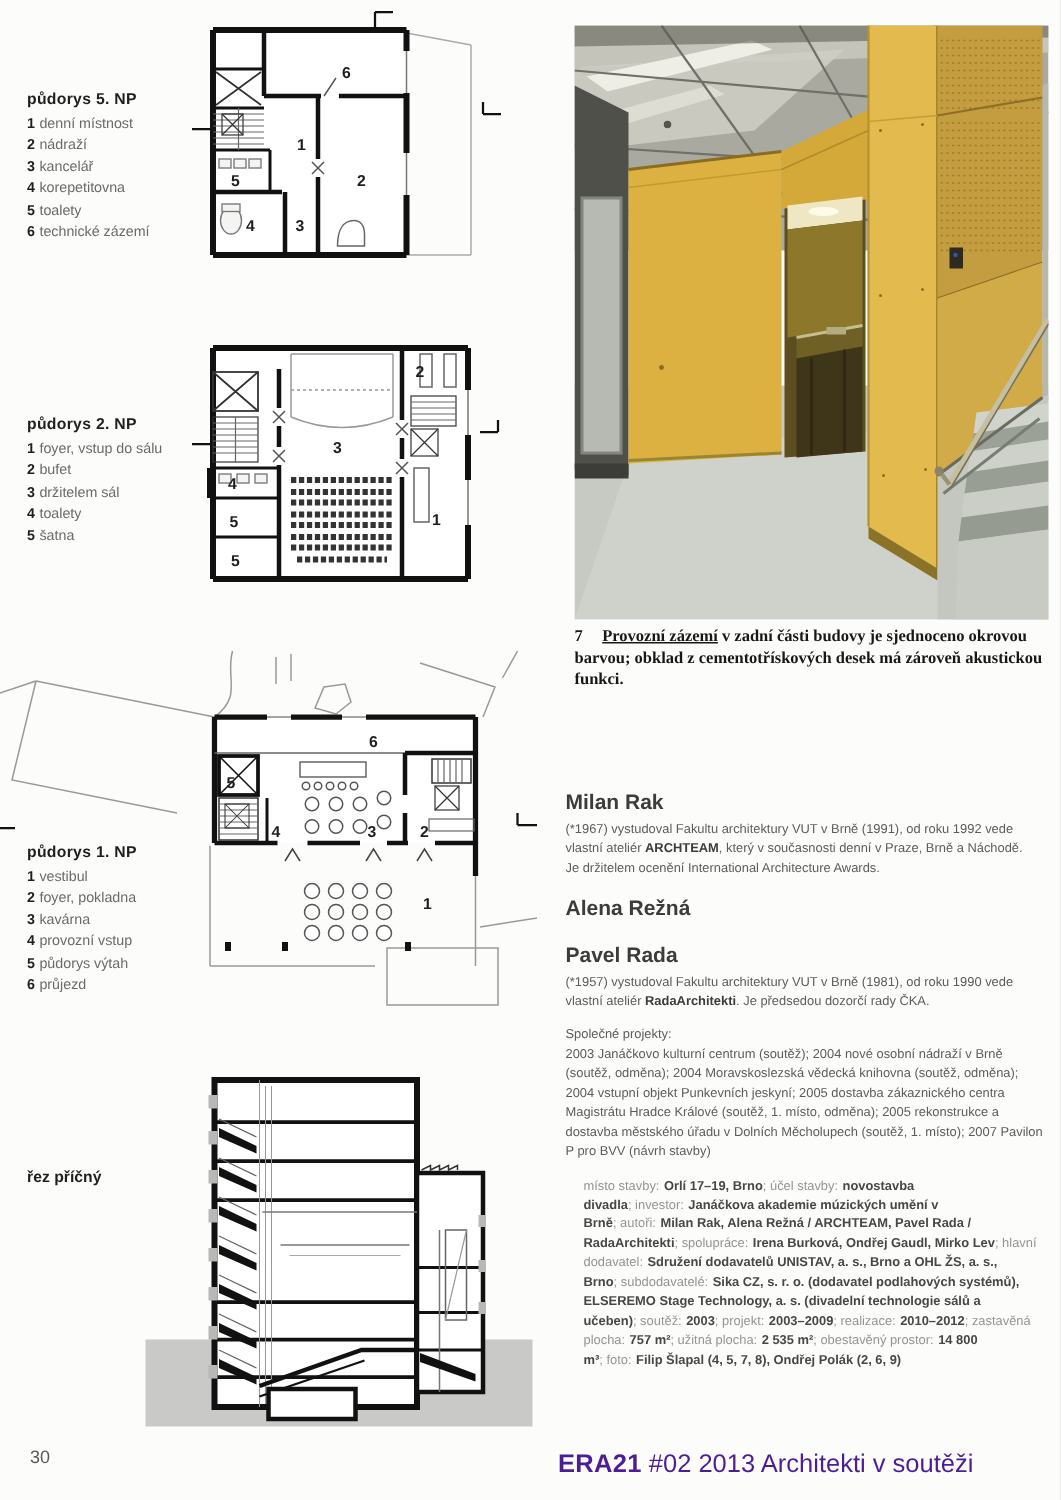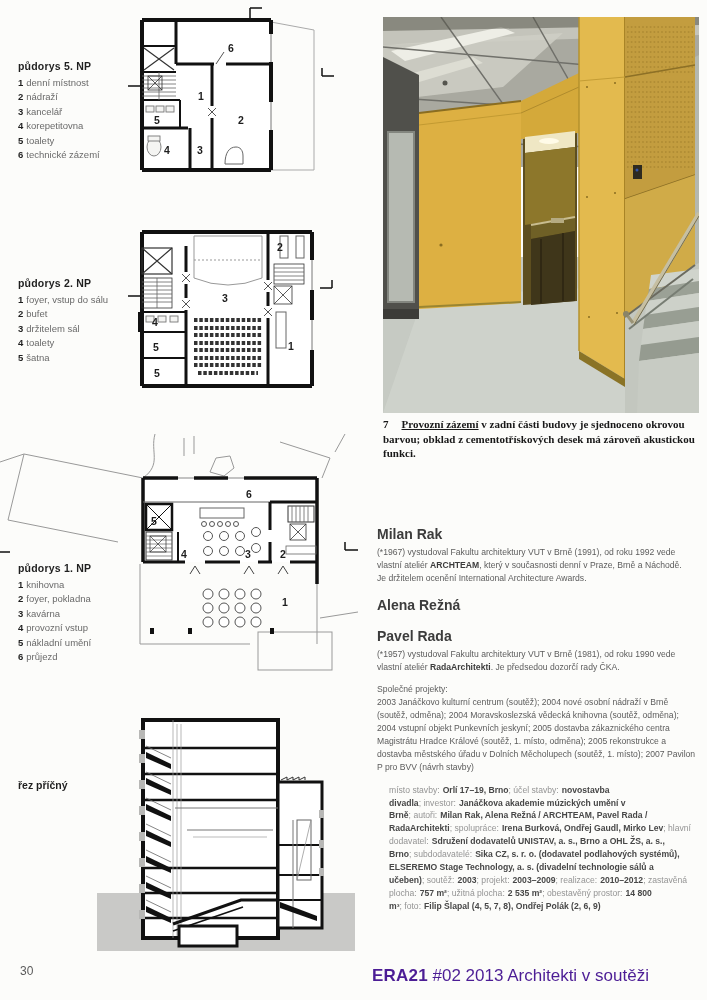--- a/index.html
+++ b/index.html
@@ -259,25 +259,25 @@
       <text x="246" y="66">6</text>
       <text x="151" y="93">5</text>
       <text x="181" y="126">4</text>
       <text x="245" y="126">3</text>
       <text x="280" y="126">2</text>
       <text x="282" y="174">1</text>
     </g>
   </svg>
   <div class="legend" style="left:18px;top:562px">
     <div class="legend-title">půdorys 1. NP</div>
-    <div class="li"><b>1</b><span>knihovna</span></div>
+    <div class="li"><b>1</b><span>vestibul</span></div>
     <div class="li"><b>2</b><span>foyer, pokladna</span></div>
     <div class="li"><b>3</b><span>kavárna</span></div>
     <div class="li"><b>4</b><span>provozní vstup</span></div>
-    <div class="li"><b>5</b><span>nákladní umění</span></div>
+    <div class="li"><b>5</b><span>půdorys výtah</span></div>
     <div class="li"><b>6</b><span>průjezd</span></div>
   </div>
 
   <svg style="left:95px;top:690px" width="265" height="272" viewBox="0 0 265 272">
     <rect x="2" y="203" width="258" height="58" fill="#c9c9c7"></rect>
     <rect x="48" y="30" width="135" height="218" fill="#ffffff" stroke="#111" stroke-width="4"></rect>
     <rect x="183" y="92" width="44" height="146" fill="#ffffff" stroke="#111" stroke-width="3"></rect>
     <g stroke="#111" stroke-width="2.5" fill="none">
       <path d="M48,58 H183 M48,84 H183 M48,110 H183 M48,178 H183 M48,203 H183 M48,228 H183"></path>
       <path d="M183,155 H227 M183,185 H227 M183,210 H227" stroke-width="2"></path>

